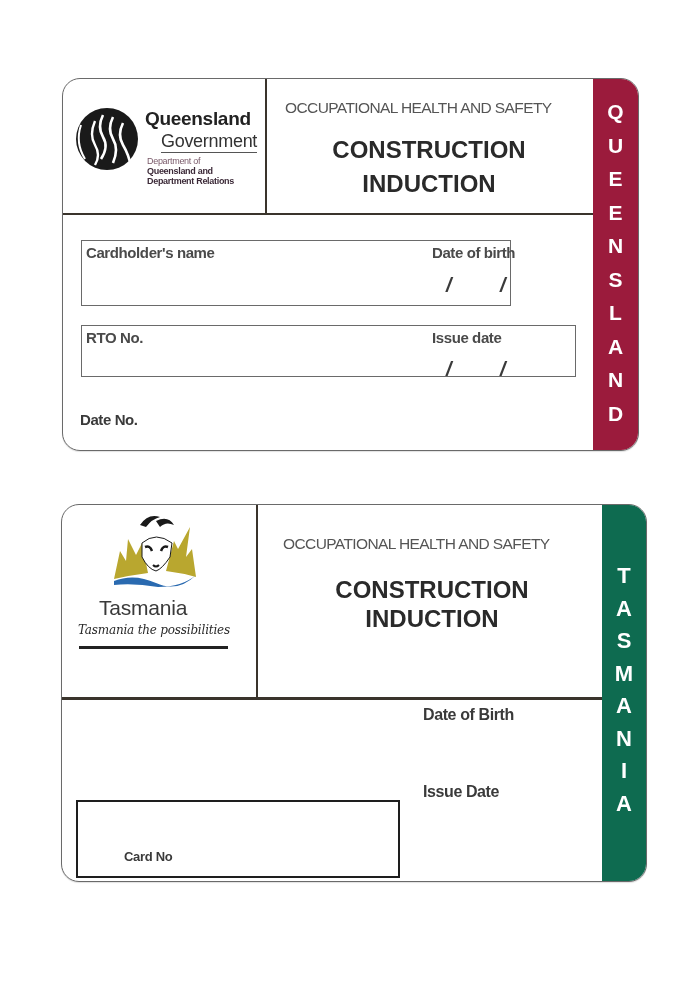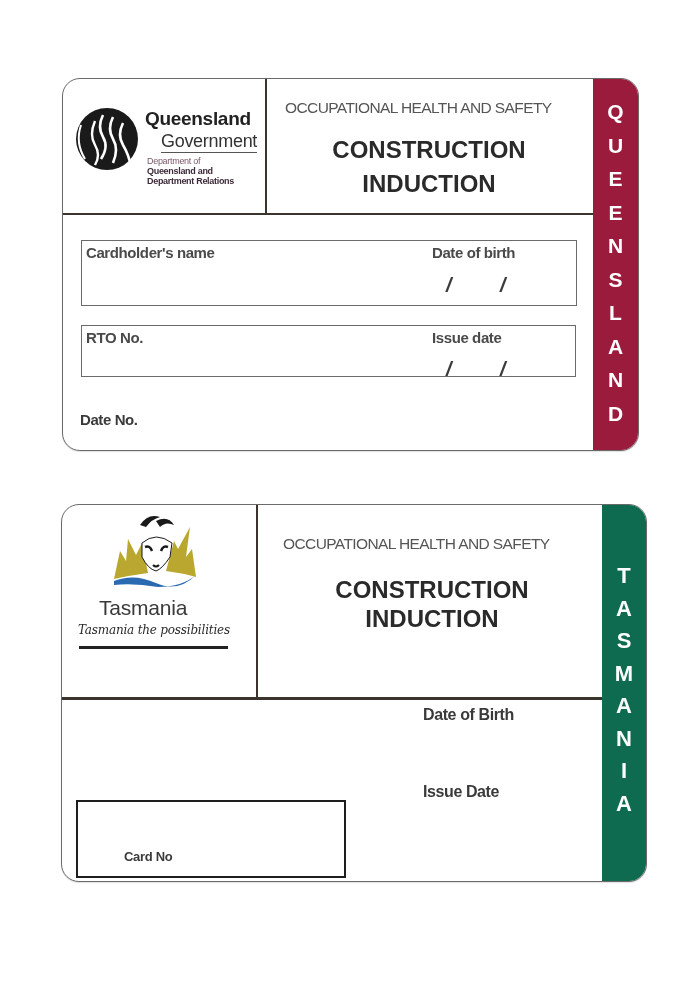--- a/index.html
+++ b/index.html
@@ -72,21 +72,21 @@
 
   <div class="vline" style="left:202px;top:0;width:2px;height:135px;"></div>
   <div class="hline" style="left:0;top:134px;width:532px;height:2px;"></div>
 
   <div class="abs qld-oh">OCCUPATIONAL HEALTH AND SAFETY</div>
   <div class="abs qld-title">
     <div>CONSTRUCTION</div>
     <div>INDUCTION</div>
   </div>
 
-  <div class="form-box" style="left:18px;top:161px;width:496px;height:66px;">
+  <div class="form-box" style="left:18px;top:161px;width:430px;height:66px;">
     <div class="form-label" style="left:4px;top:3px;">Cardholder's name</div>
     <div class="form-label" style="left:350px;top:3px;">Date of birth</div>
     <span class="slash" style="left:364px;top:33px;">/</span>
     <span class="slash" style="left:418px;top:33px;">/</span>
   </div>
 
   <div class="form-box" style="left:18px;top:246px;width:495px;height:52px;">
     <div class="form-label" style="left:4px;top:3px;">RTO No.</div>
     <div class="form-label" style="left:350px;top:3px;">Issue date</div>
     <span class="slash" style="left:364px;top:32px;">/</span>
@@ -131,21 +131,21 @@
 
   <div class="abs tas-oh">OCCUPATIONAL HEALTH AND SAFETY</div>
   <div class="abs tas-title">
     <div>CONSTRUCTION</div>
     <div>INDUCTION</div>
   </div>
 
   <div class="tas-label" style="left:361px;top:201px;">Date of Birth</div>
   <div class="tas-label" style="left:361px;top:278px;">Issue Date</div>
 
-  <div class="tas-cardno-box" style="left:14px;top:295px;width:270px;height:78px;">
+  <div class="tas-cardno-box" style="left:14px;top:295px;width:324px;height:78px;">
     <div class="abs" style="left:46px;top:47px;font-size:13px;font-weight:bold;color:#3a3a3a;letter-spacing:-0.3px;">Card No</div>
   </div>
 
   <div class="side-bar" style="background:#0e6b50;">
     <span>T</span>
     <span>A</span>
     <span>S</span>
     <span>M</span>
     <span>A</span>
     <span>N</span>

